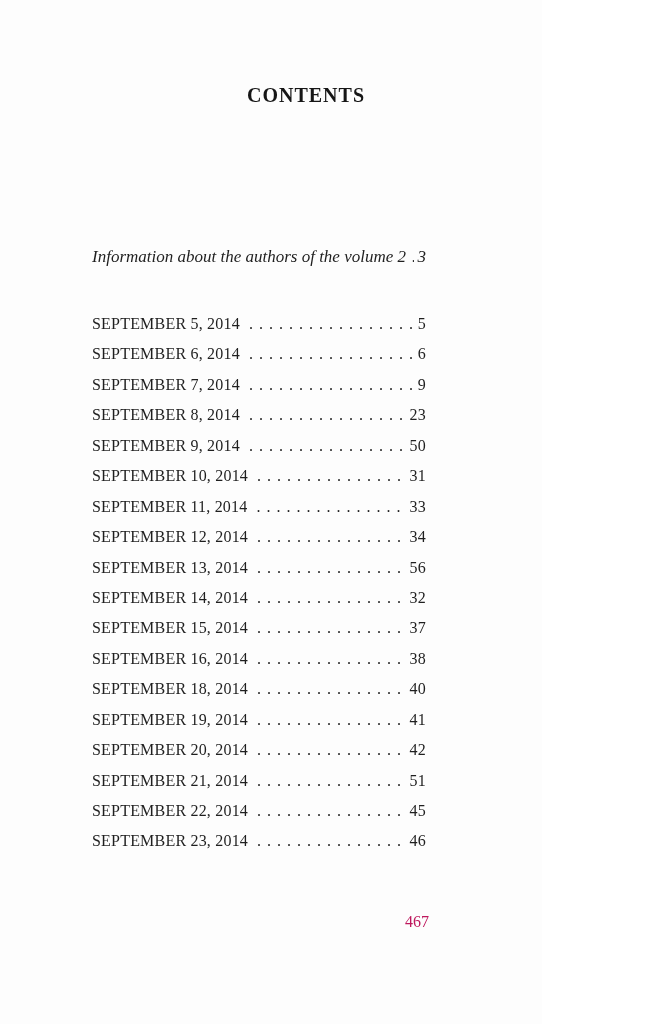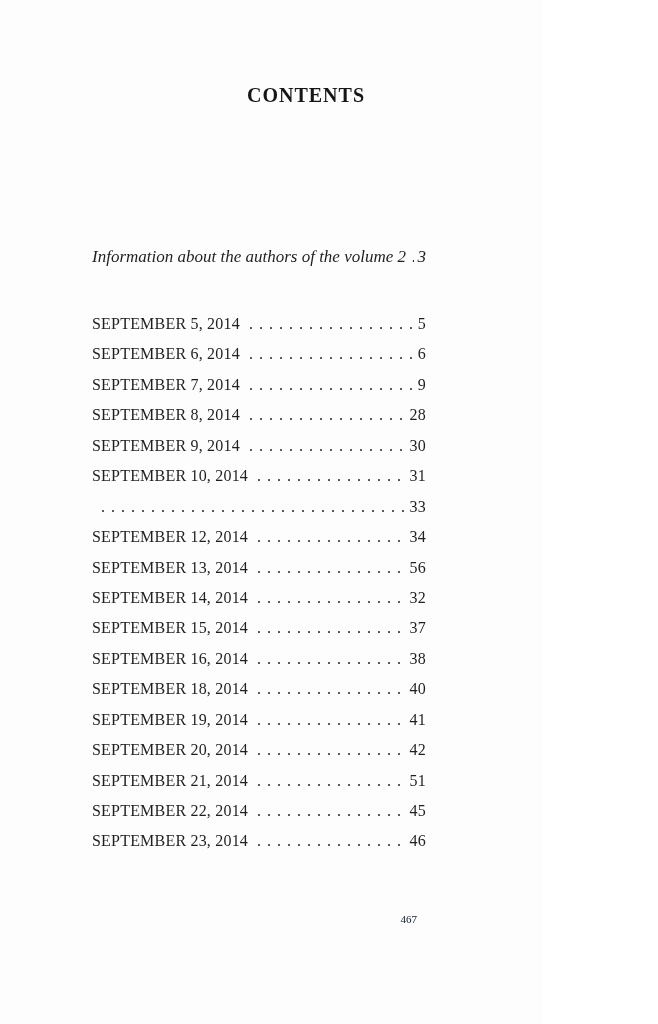--- a/index.html
+++ b/index.html
@@ -57,23 +57,23 @@
   .dots::after {
     content: ". . . . . . . . . . . . . . . . . . . . . . . . . . . . . . . . . . . . . . . . . . . . . . . . . . . . . . . . . . . . . . . . . . . . . . . . . . . .";
   }
   .front-item .dots { padding-left: 6px; }
   .toc-page {
     white-space: nowrap;
     padding-left: 4px;
   }
   .folio {
     position: absolute;
-    top: 913px; right: 125px;
-    font-size: 11px;
-    color: #0f172a;
+    top: 913px; right: 113px;
+    font-size: 16px;
+    color: #be185d;
   }
 </style>
 </head>
 <body>
 
 <div class="page">
 
   <h1 class="book-title">CONTENTS</h1>
 
   <div class="front-item">
@@ -98,36 +98,37 @@
 
       <div class="toc-row">
         <span class="toc-label">SEPTEMBER 7, 2014</span>
         <span class="dots"></span>
         <span class="toc-page">9</span>
       </div>
 
       <div class="toc-row">
         <span class="toc-label">SEPTEMBER 8, 2014</span>
         <span class="dots"></span>
-        <span class="toc-page">28</span>
+        <span class="toc-page">23</span>
       </div>
 
       <div class="toc-row">
         <span class="toc-label">SEPTEMBER 9, 2014</span>
         <span class="dots"></span>
-        <span class="toc-page">30</span>
+        <span class="toc-page">50</span>
       </div>
 
       <div class="toc-row">
         <span class="toc-label">SEPTEMBER 10, 2014</span>
         <span class="dots"></span>
         <span class="toc-page">31</span>
       </div>
 
       <div class="toc-row">
+        <span class="toc-label">SEPTEMBER 11, 2014</span>
         <span class="dots"></span>
         <span class="toc-page">33</span>
       </div>
 
       <div class="toc-row">
         <span class="toc-label">SEPTEMBER 12, 2014</span>
         <span class="dots"></span>
         <span class="toc-page">34</span>
       </div>
 

